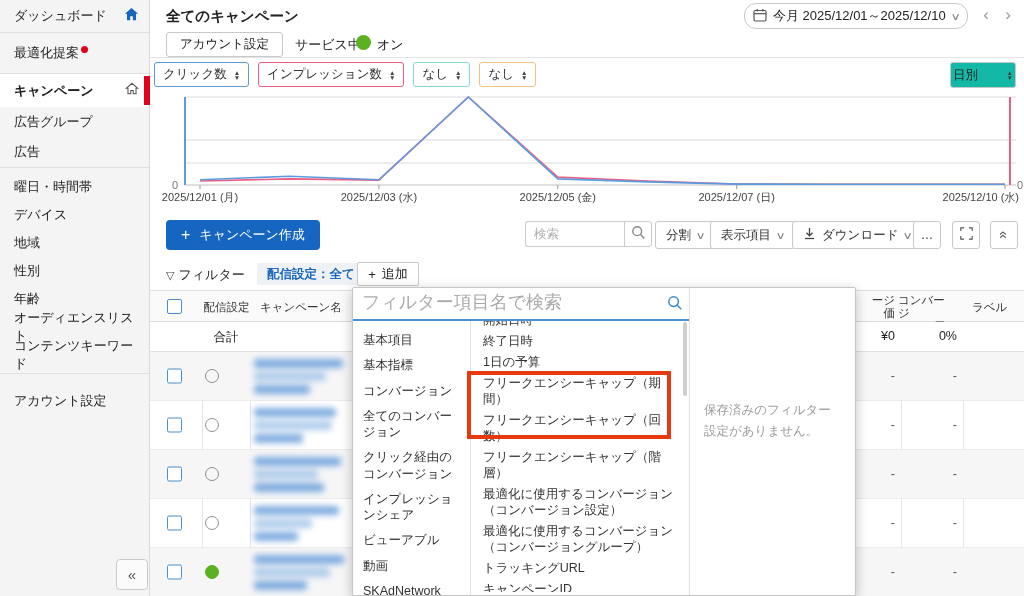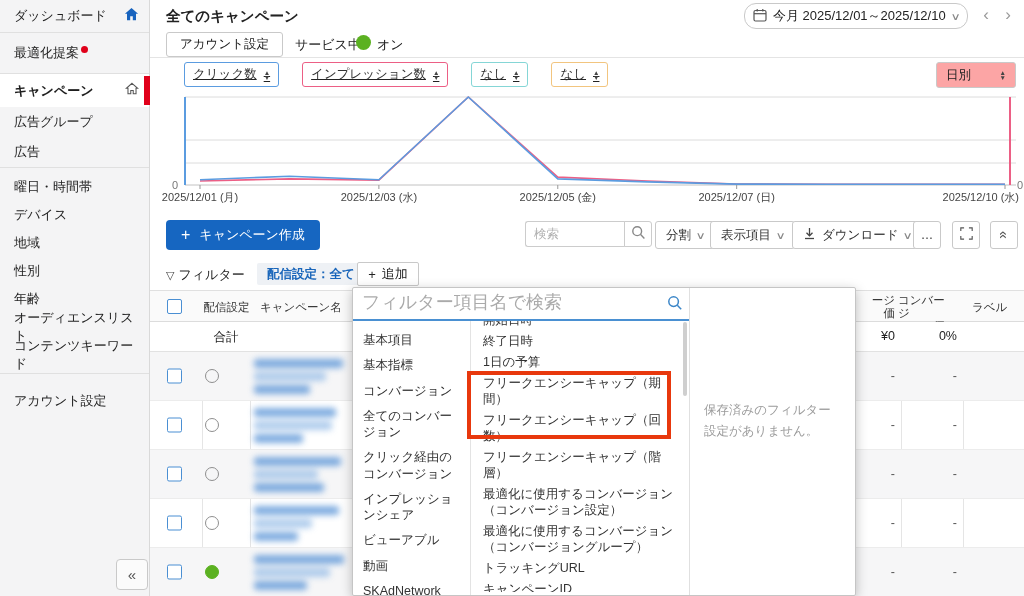--- a/index.html
+++ b/index.html
@@ -23,24 +23,24 @@
   .caret{color:#888;font-size:10px;transform:scaleX(1.4);}
   .nav-arrow{position:absolute;top:4px;width:20px;height:22px;color:#999;font-size:17px;text-align:center;line-height:22px;cursor:pointer;}
   #nav-prev{right:28px}#nav-next{right:6px}
   .acct-btn{position:absolute;left:166px;top:32px;height:23px;line-height:23px;padding:0 13px;border:1px solid #c9c9c9;border-radius:3px;background:#fff;font-size:12.5px;cursor:pointer;}
   .svc-label{position:absolute;left:295px;top:36px;}
   .pwr-dot{position:absolute;left:356px;top:35px;width:15px;height:15px;border-radius:50%;background:var(--green,#5bb121);}
   .pwr-label{position:absolute;left:377px;top:36px;}
   .hdr-divider{position:absolute;left:150px;right:0;top:57px;height:1px;background:#e4e4e4;}
 
   
-  .metric-row{position:absolute;left:184px;top:62px;display:flex;gap:23px;text-decoration:underline;}
+  .metric-row{position:absolute;left:154px;top:62px;display:flex;gap:9px;}
   .chip{height:23px;border:1.5px solid #999;border-radius:3px;background:#fff;display:flex;align-items:center;gap:7px;padding:0 8px;font-size:12.5px;color:#333;cursor:pointer;}
   .sortglyph{display:flex;flex-direction:column;font-size:6.5px;line-height:5px;color:#444;}
-  .granularity{position:absolute;right:8px;top:62px;height:24px;width:60px;border:1px solid #c9c9c9;border-radius:3px;background:#fca5a5;display:flex;align-items:center;justify-content:space-between;padding:0 9px;font-size:12.5px;cursor:pointer;}
+  .granularity{position:absolute;right:8px;top:62px;height:24px;width:60px;border:1px solid #c9c9c9;border-radius:3px;background:#14b8a6;display:flex;align-items:center;justify-content:space-between;padding:0 2px;font-size:12.5px;cursor:pointer;}
 
   
   #chart-wrap{position:absolute;left:150px;top:90px;width:874px;height:126px;}
 
   
   .create-btn{position:absolute;left:166px;top:220px;height:30px;background:var(--primary-blue,#1666c1);color:#fff;border-radius:4px;display:flex;align-items:center;gap:9px;padding:0 15px;font-size:13px;cursor:pointer;}
   .create-btn .plus{font-size:16px;font-weight:400;}
   .search-input{position:absolute;left:525px;top:221px;width:100px;height:26px;border:1px solid #ccc;border-right:none;border-radius:3px 0 0 3px;box-sizing:border-box;padding:0 8px;font-size:12.5px;outline:none;font-family:inherit;color:#333;}
   .search-input::placeholder{color:#b0b0b0;}
   .search-btn{position:absolute;left:624px;top:221px;width:28px;height:26px;border:1px solid #ccc;border-radius:0 3px 3px 0;background:#fff;box-sizing:border-box;display:grid;place-items:center;cursor:pointer;}

